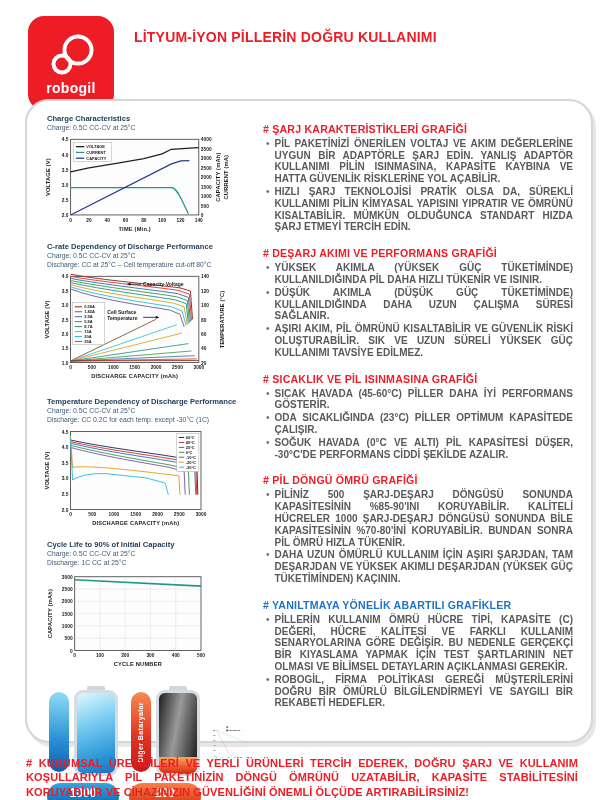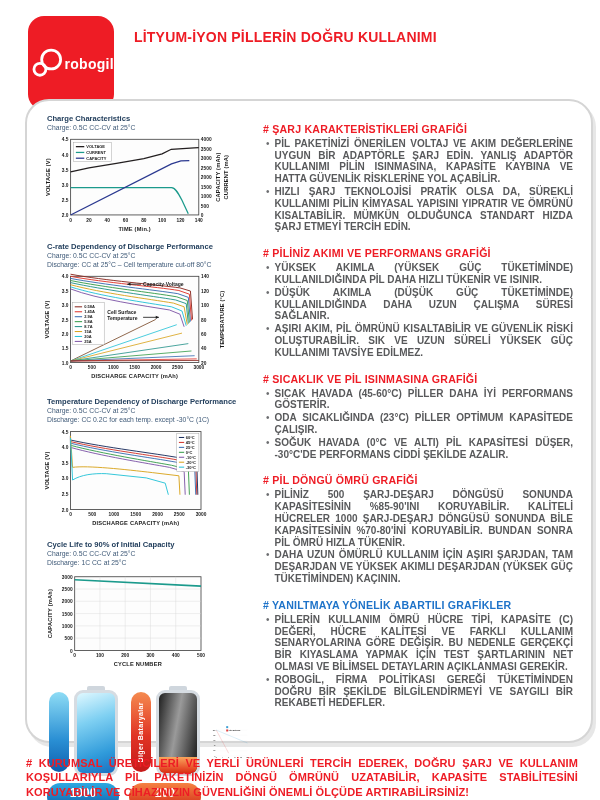--- a/index.html
+++ b/index.html
@@ -4,21 +4,21 @@
 <style>
   html,body{margin:0;padding:0;}
   body{
     width:600px;height:800px;background:#ffffff;overflow:hidden;
     font-family:"Liberation Sans",sans-serif;position:relative;
   }
   
   .header{display:flex;align-items:flex-start;padding:16px 0 0 28px;}
   .logo-tile{
     width:86px;height:94px;background:#ee1c25;border-radius:16px;
-    display:flex;align-items:center;justify-content:center;flex:0 0 auto;
+    display:flex;flex-direction:column;align-items:center;justify-content:center;flex:0 0 auto;
   }
   .logo-text{color:#fff;font-size:14px;font-weight:bold;letter-spacing:.3px;margin-top:1px;}
   .page-title{
     color:#ee1c25;font-weight:bold;font-size:14px;line-height:1.12;
     margin:14px 0 0 20px;letter-spacing:.2px;
   }
   
   .card{
     position:absolute;left:25px;top:99px;width:568px;height:644px;
     border:2px solid #d5d5d5;border-radius:24px;background:#fff;
@@ -421,21 +421,21 @@
       <div class="section-heading heading-red"># ŞARJ KARAKTERİSTİKLERİ GRAFİĞİ</div>
       <div class="bullet">
           <div class="bullet-text">PİL PAKETİNİZİ ÖNERİLEN VOLTAJ VE AKIM DEĞERLERİNE UYGUN BİR ADAPTÖRLE ŞARJ EDİN. YANLIŞ ADAPTÖR KULLANIMI PİLİN ISINMASINA, KAPASİTE KAYBINA VE HATTA GÜVENLİK RİSKLERİNE YOL AÇABİLİR.</div>
         </div>
       <div class="bullet">
           <div class="bullet-text">HIZLI ŞARJ TEKNOLOJİSİ PRATİK OLSA DA, SÜREKLİ KULLANIMI PİLİN KİMYASAL YAPISINI YIPRATIR VE ÖMRÜNÜ KISALTABİLİR. MÜMKÜN OLDUĞUNCA STANDART HIZDA ŞARJ ETMEYİ TERCİH EDİN.</div>
         </div>
     </div>
 
     <div class="section">
-      <div class="section-heading heading-red"># PİLİNİZ AKIMI VE PERFORMANS GRAFİĞİ</div>
+      <div class="section-heading heading-red"># DEŞARJ AKIMI VE PERFORMANS GRAFİĞİ</div>
       <div class="bullet">
           <div class="bullet-text">YÜKSEK AKIMLA (YÜKSEK GÜÇ TÜKETİMİNDE) KULLANILDIĞINDA PİL DAHA HIZLI TÜKENİR VE ISINIR.</div>
         </div>
       <div class="bullet">
           <div class="bullet-text">DÜŞÜK AKIMLA (DÜŞÜK GÜÇ TÜKETİMİNDE) KULLANILDIĞINDA DAHA UZUN ÇALIŞMA SÜRESİ SAĞLANIR.</div>
         </div>
       <div class="bullet">
           <div class="bullet-text">AŞIRI AKIM, PİL ÖMRÜNÜ KISALTABİLİR VE GÜVENLİK RİSKİ OLUŞTURABİLİR. SIK VE UZUN SÜRELİ YÜKSEK GÜÇ KULLANIMI TAVSİYE EDİLMEZ.</div>
         </div>
     </div>
@@ -462,20 +462,20 @@
           <div class="bullet-text">DAHA UZUN ÖMÜRLÜ KULLANIM İÇİN AŞIRI ŞARJDAN, TAM DEŞARJDAN VE YÜKSEK AKIMLI DEŞARJDAN (YÜKSEK GÜÇ TÜKETİMİNDEN) KAÇININ.</div>
         </div>
     </div>
 
     <div class="section">
       <div class="section-heading heading-blue"># YANILTMAYA YÖNELİK ABARTILI GRAFİKLER</div>
       <div class="bullet">
           <div class="bullet-text">PİLLERİN KULLANIM ÖMRÜ HÜCRE TİPİ, KAPASİTE (C) DEĞERİ, HÜCRE KALİTESİ VE FARKLI KULLANIM SENARYOLARINA GÖRE DEĞİŞİR. BU NEDENLE GERÇEKÇİ BİR KIYASLAMA YAPMAK İÇİN TEST ŞARTLARININ NET OLMASI VE BİLİMSEL DETAYLARIN AÇIKLANMASI GEREKİR.</div>
         </div>
       <div class="bullet">
-          <div class="bullet-text">ROBOGİL, FİRMA POLİTİKASI GEREĞİ TÜKETİMİNDEN DOĞRU BİR ŞEKİLDE BİLGİLENDİRMEYİ VE SAYGILI BİR REKABETİ HEDEFLER.</div>
+          <div class="bullet-text">ROBOGİL, FİRMA POLİTİKASI GEREĞİ MÜŞTERİLERİNİ DOĞRU BİR ÖMÜRLÜ BİLGİLENDİRMEYİ VE SAYGILI BİR REKABETİ HEDEFLER.</div>
         </div>
     </div>
 
   </div>
 </div>
 
 <div class="footer">#  KURUMSAL ÜRETİCİLERİ VE YERLİ ÜRÜNLERİ TERCİH EDEREK, DOĞRU ŞARJ VE KULLANIM KOŞULLARIYLA PİL PAKETİNİZİN DÖNGÜ ÖMRÜNÜ UZATABİLİR, KAPASİTE STABİLİTESİNİ KORUYABİLİR VE CİHAZINIZIN GÜVENLİĞİNİ ÖNEMLİ ÖLÇÜDE ARTIRABİLİRSİNİZ!</div>
 
 </body></html>

